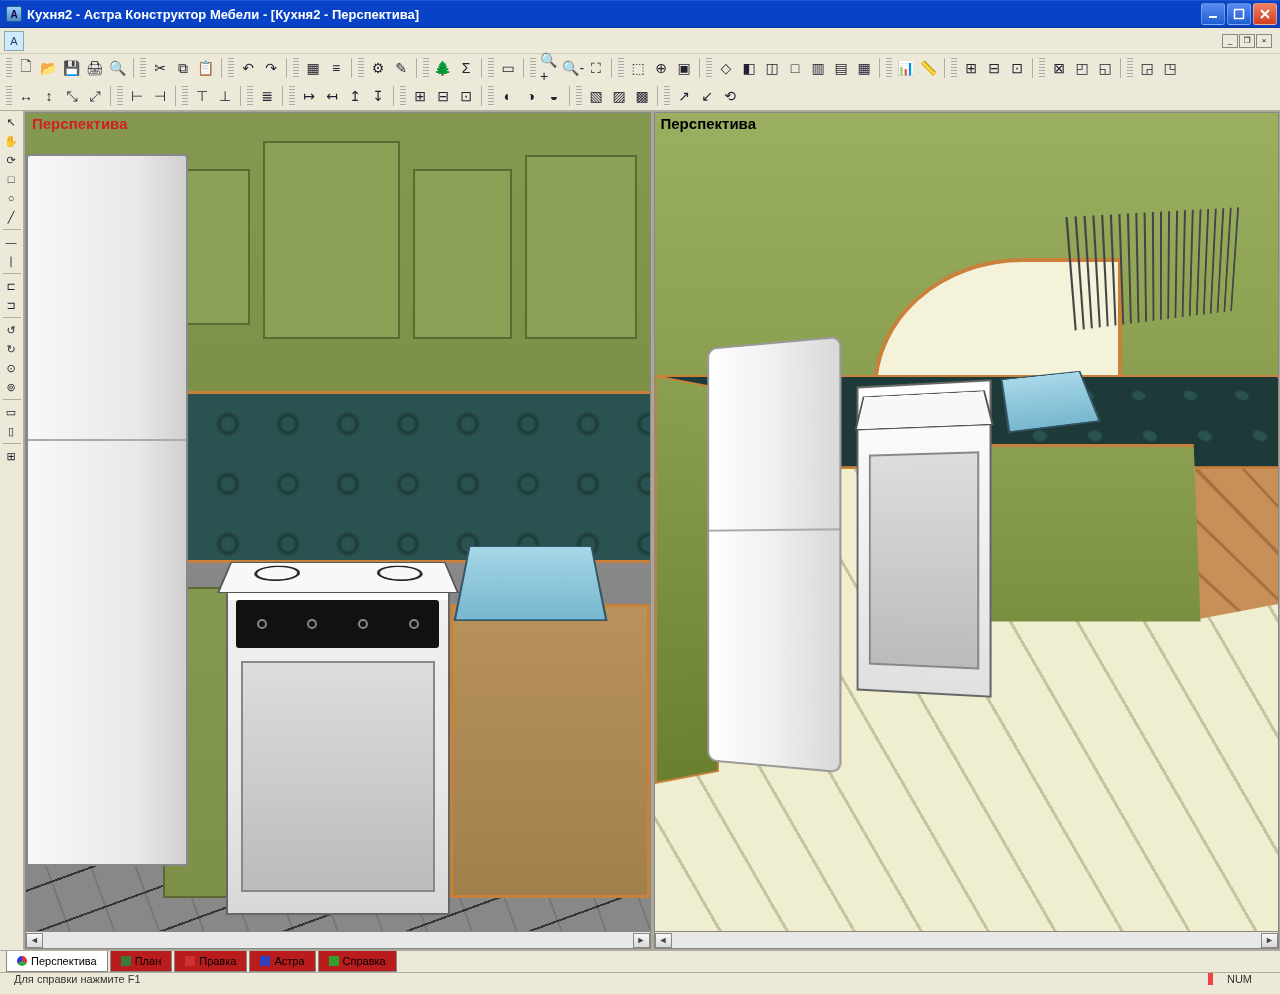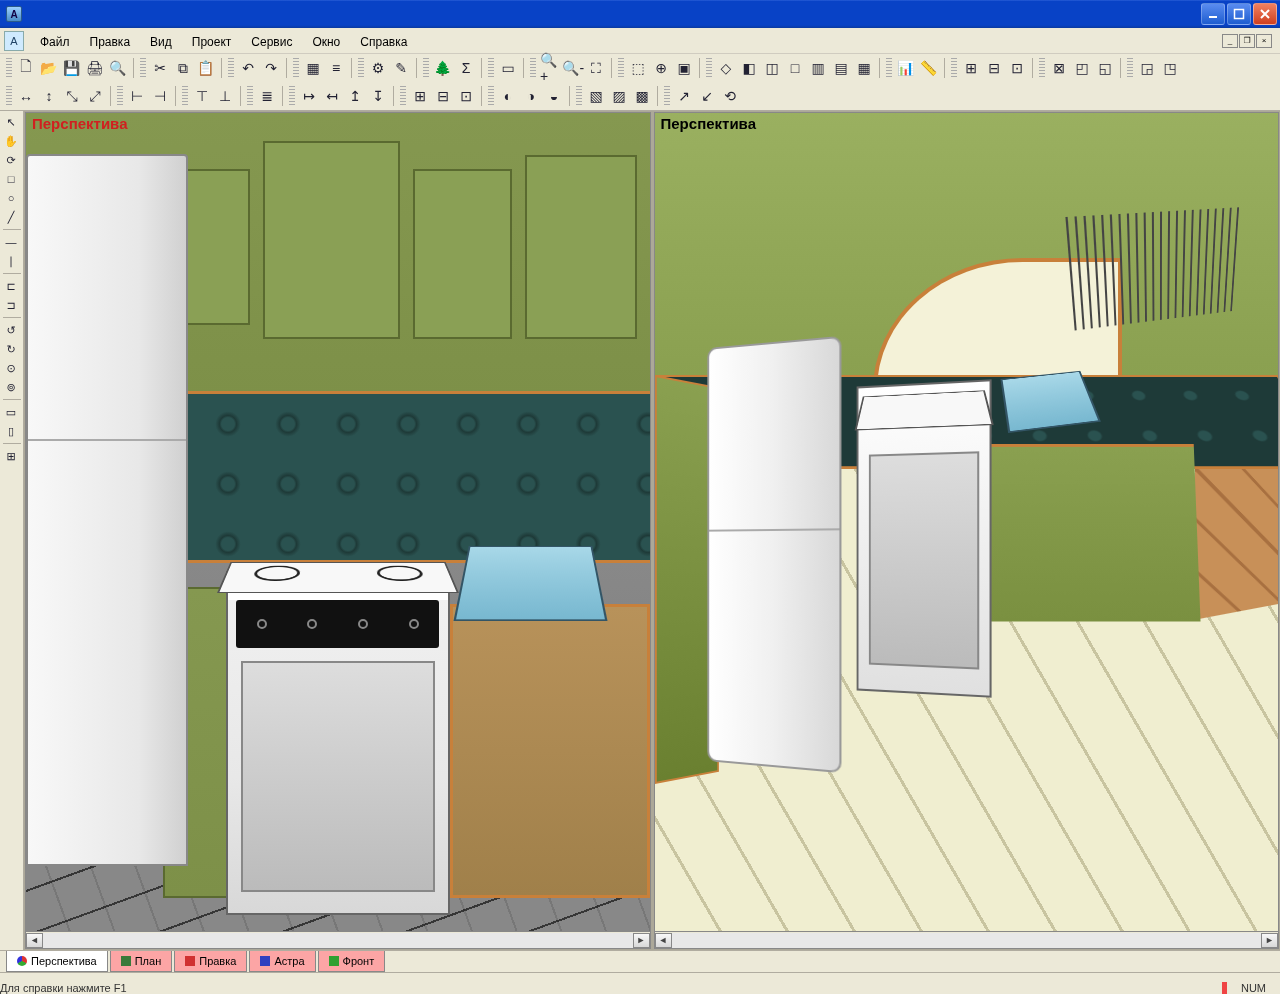--- a/index.html
+++ b/index.html
@@ -79,39 +79,40 @@
 .s2-stove .cooktop2 { position:absolute; top:-8%; left:-3%; right:-3%; height:22%; background:#f8f8f8; border:2px solid #555; transform: perspective(400px) rotateX(55deg); transform-origin:bottom;}
 .s2-stove .oven2 { position:absolute; top:22%; left:8%; right:8%; bottom:8%; background: linear-gradient(#ddd,#bbb); border:2px solid #888; }
 .s2-sink { position:absolute; top:30%; left:56%; width:14%; height:10%; background: linear-gradient(#a8d8e8,#78b8d0); border:2px solid #356; transform: perspective(400px) rotateX(50deg) rotateZ(-10deg); }
 .s2-wallright { position:absolute; top:20%; right:0; width:14%; height:40%; background: repeating-linear-gradient(45deg, #c89058 0 30px, #a87040 30px 33px); transform: perspective(500px) rotateY(30deg); transform-origin:right; }
 .s2-lowgreen { position:absolute; top:40%; left:52%; width:35%; height:22%; background: linear-gradient(#8aa050,#7a9040); border-top:3px solid #c8803a; transform: perspective(500px) rotateX(10deg); }
 .s2-dishrack { position:absolute; top:12%; right:5%; width:28%; height:14%; background: repeating-linear-gradient(to right, #444 0 2px, transparent 2px 8px); transform: perspective(400px) rotateX(-20deg) rotateY(15deg); }
 .s2-leftedge { position:absolute; top:32%; left:0; width:12%; height:50%; background: linear-gradient(#8aa050,#6a8030); border:2px solid #c8803a; transform: perspective(500px) rotateY(25deg); transform-origin:left; }
 
 
 .bottom-tabs { height: 22px; background: #ece9d8; border-top: 1px solid #b0aca0; display: flex; align-items: stretch; padding: 0 6px; }
-.view-tab { display: flex; align-items: center; gap: 4px; padding: 0 10px; font-size: 11px; border: 1px solid #888; border-top: none; background: #fca5a5; margin-right: 2px; cursor: pointer; }
+.view-tab { display: flex; align-items: center; gap: 4px; padding: 0 10px; font-size: 11px; border: 1px solid #888; border-top: none; background: #b91c1c; margin-right: 2px; cursor: pointer; }
 .view-tab.active { background: #fff; font-weight: normal; }
 .view-tab .tab-ico { width: 10px; height: 10px; display:inline-block; }
 .tab-ico.persp { background: conic-gradient(#d33 0 120deg, #3a3 120deg 240deg, #33d 240deg 360deg); border-radius:50%;}
 .tab-ico.plan { background: #3a7a3a; }
 .tab-ico.front { background: #d03030; }
 .tab-ico.left { background: #3040c0; }
 .tab-ico.right { background: #30a030; }
 
 
-.statusbar { height: 22px; background: #ece9d8; border-top: 1px solid #b0aca0; display: flex; align-items: flex-end; font-size: 11px; padding: 0 0; color: #333; }
+.statusbar { height: 22px; background: #ece9d8; border-top: 1px solid #b0aca0; display: flex; align-items: flex-start; font-size: 11px; padding: 0 14px; color: #333; }
 .statusbar .st-left { flex:1; }
 .statusbar .st-cell { padding: 0 14px; border-left:5px solid #ef4444; }
 </style>
 </head>
 <body>
 
 <div class="titlebar">
   <span class="app-icon">A</span>
+  <span class="title-text">Кухня2 - Астра Конструктор Мебели - [Кухня2 - Перспектива]</span>
   <span class="spacer"></span>
   <div class="win-buttons">
     <div class="win-btn min">
       <svg width="12" height="12">
           <rect x="2" y="8" width="8" height="2" fill="white"></rect>
         </svg>
     </div>
     <div class="win-btn max">
       <svg width="12" height="12">
           <rect x="1.5" y="1.5" width="9" height="9" fill="none" stroke="white" stroke-width="1.5"></rect>
@@ -120,21 +121,20 @@
     <div class="win-btn close">
       <svg width="12" height="12">
           <path d="M2 2 L10 10 M10 2 L2 10" stroke="white" stroke-width="2"></path>
         </svg>
     </div>
   </div>
 </div>
 
 <div class="menubar">
   <span class="menu-icon-box">A</span>
-  <span id="menu-items-host"><span class="menu-item">Файл</span><span class="menu-item">Правка</span><span class="menu-item">Вид</span><span class="menu-item">Проект</span><span class="menu-item">Сервис</span><span class="menu-item">Окно</span><span class="menu-item">Справка</span></span>
   <div class="mdi-controls">
     <div class="mdi-btn">_</div>
     <div class="mdi-btn">❐</div>
     <div class="mdi-btn">×</div>
   </div>
 </div>
 
 <div class="toolbars-area">
   <div class="toolbar-row" id="tbr1">
       <div class="grip"></div>
@@ -353,20 +353,20 @@
     <div class="view-tab">
       <span class="tab-ico front"></span>
       <span>Правка</span>
     </div>
     <div class="view-tab">
       <span class="tab-ico left"></span>
       <span>Астра</span>
     </div>
     <div class="view-tab">
       <span class="tab-ico right"></span>
-      <span>Фронт</span>
+      <span>Справка</span>
     </div>
   </div>
 
 <div class="statusbar">
   <span class="st-left">Для справки нажмите F1</span>
   <span class="st-cell">NUM</span>
 </div>
 
 </body></html>

